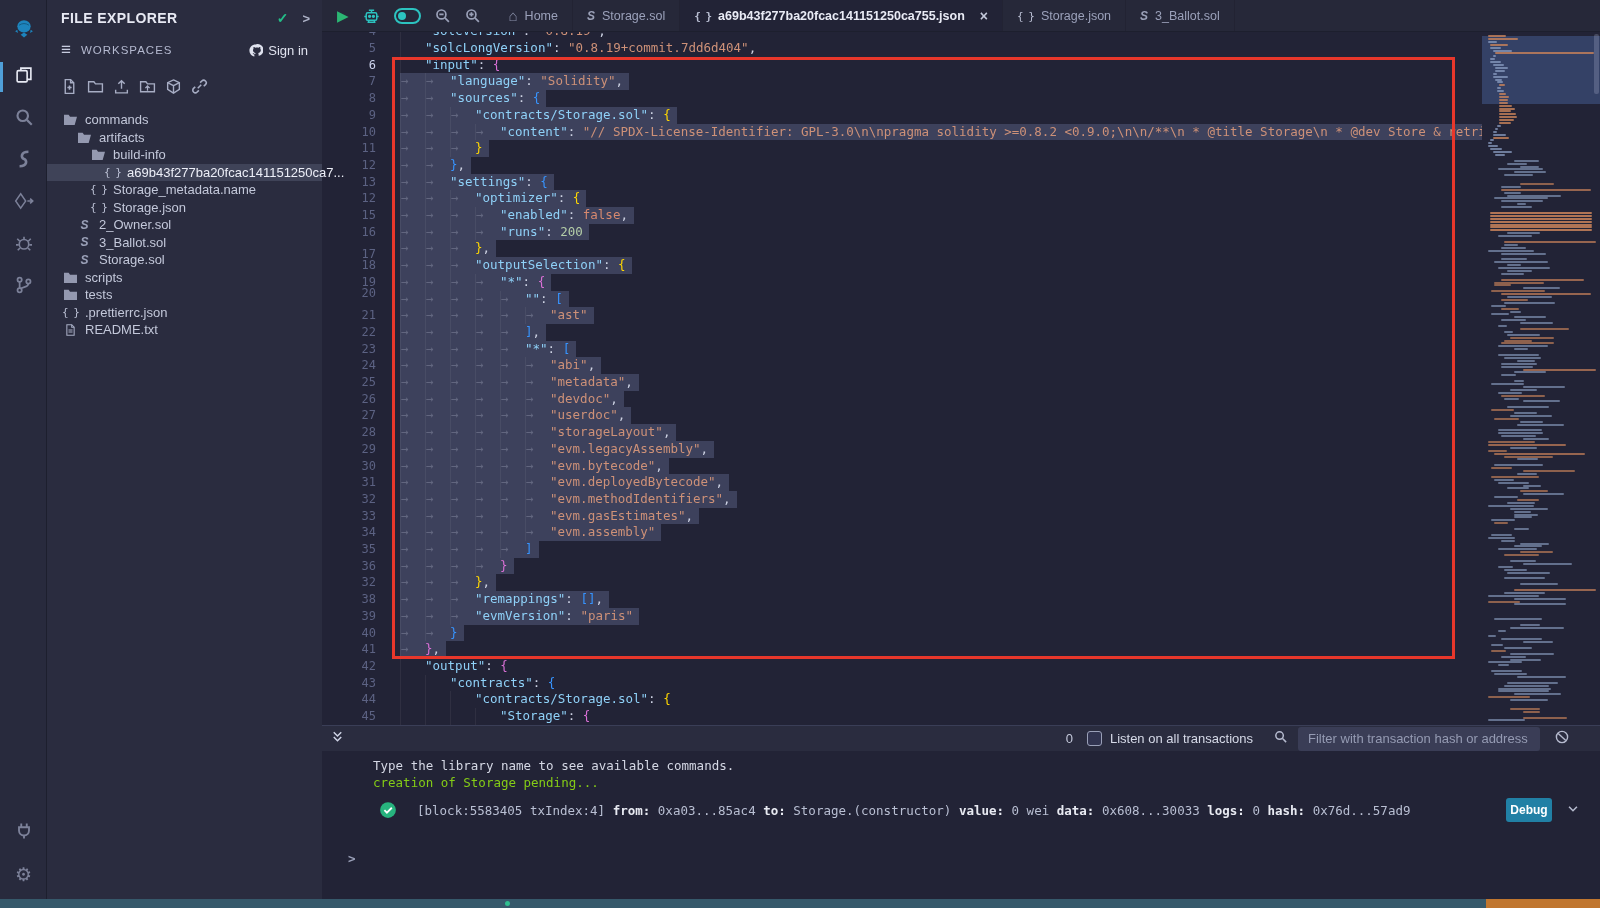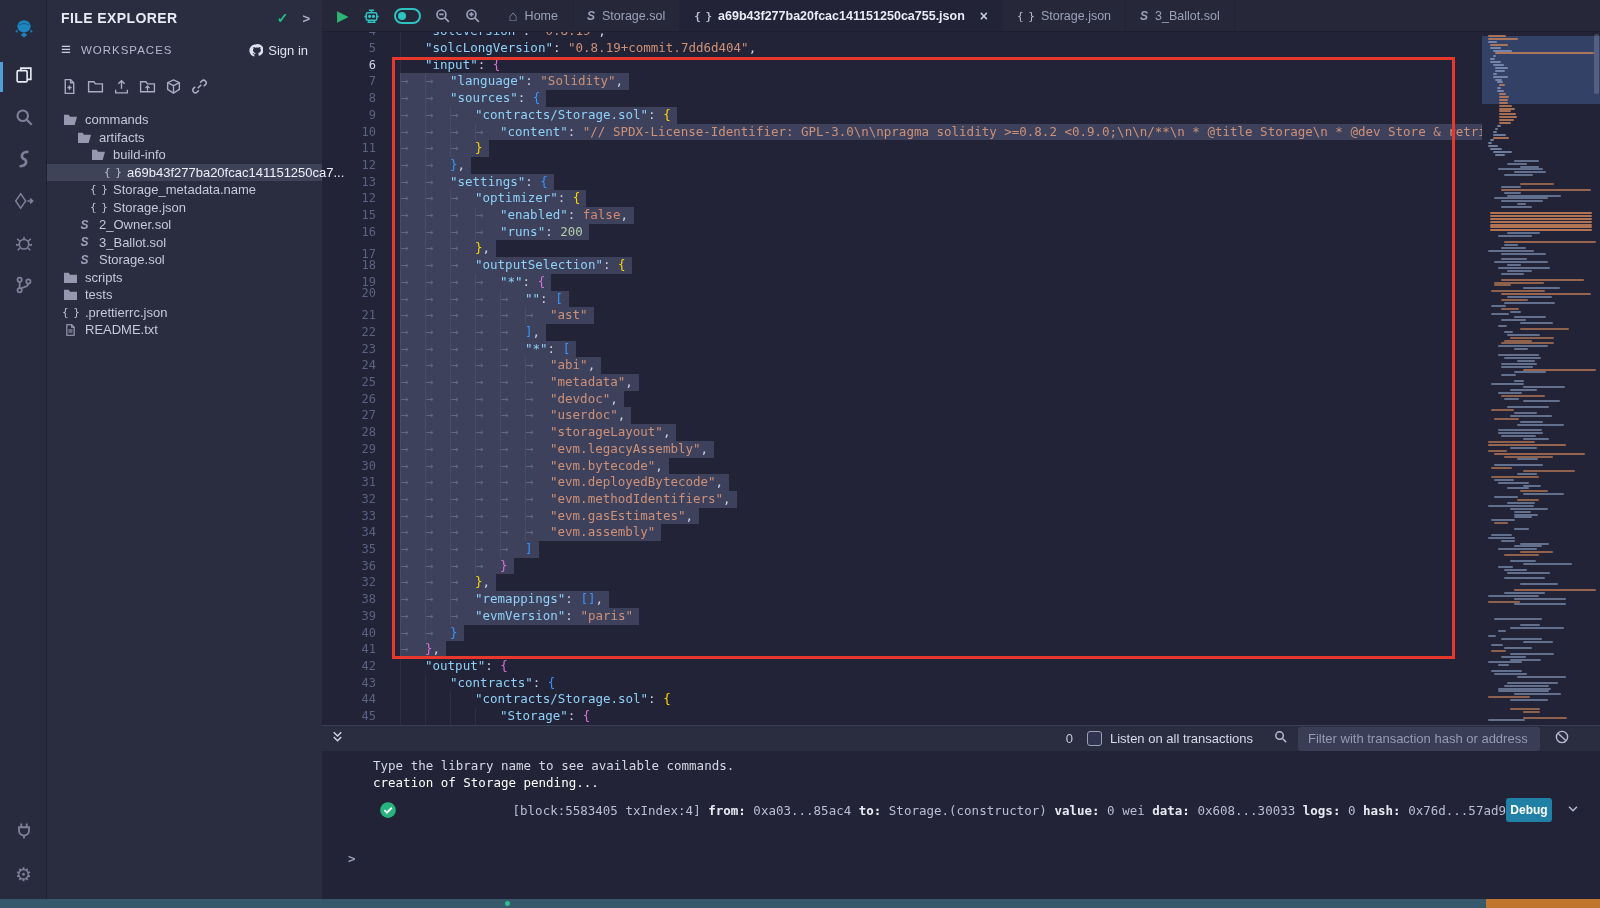--- a/index.html
+++ b/index.html
@@ -78,23 +78,23 @@
   #term-header { position:absolute; left:0; top:725px; right:0; height:26px; background:#2a2c3f; border-top:1px solid #3a3e57; display:flex; align-items:center; padding:0 30px 0 8px; }
   #th-right { margin-left:auto; display:flex; align-items:center; gap:0; }
   #tx-badge { color:#c3c8da; font-size:13px; margin-right:14px; }
   .cbx { width:15px; height:15px; border:1px solid #9aa0b8; border-radius:3px; background:#313450; margin-right:8px; cursor:pointer; }
   #listen-lbl { color:#d6dae8; font-size:13px; margin-right:20px; }
   #th-search { margin-right:10px; color:#b6bbcf; cursor:pointer; }
   #filter-in { width:242px; height:24px; background:#3a3d56; border:none; border-radius:3px; color:#d6dae8; font-size:13px; padding:0 10px; outline:none; margin-right:14px; font-family:"Liberation Sans",sans-serif; }
   #filter-in::placeholder { color:#959bb3; }
   #term-body { position:absolute; left:16px; top:751px; right:0; height:148px; background:#222336; font-family:"DejaVu Sans Mono",monospace; font-size:12.5px; }
   .tline { position:absolute; left:35px; color:#d5d8e5; white-space:pre; }
-  .tline.dim { color:#ffffff; }
+  .tline.dim { color:#84cc16; }
   #txrow { position:absolute; left:41px; top:46px; right:20px; height:26px; display:flex; align-items:center; }
-  #txtext { margin-left:20px; color:#b9bfd3; white-space:pre; flex:1; overflow:hidden;text-align:right; }
+  #txtext { margin-left:20px; color:#b9bfd3; white-space:pre; flex:1; overflow:hidden; }
   #txtext b { color:#e8eaf2; font-weight:bold; }
   #debug-btn { flex:none; width:46px; height:24px; background:#2180a5; color:#fff; border:none; border-radius:3px; font-size:12px; font-weight:bold; cursor:pointer; font-family:"Liberation Sans",sans-serif; }
   #tx-chev { margin-left:14px; color:#b6bbcf; cursor:pointer; }
   #prompt { position:absolute; left:10px; top:100px; color:#9aa0b8; font-weight:bold; }
 
   
   #statusbar { position:absolute; left:0; top:899px; width:1600px; height:9px; background:#36596b; z-index:8; }
   #sb-dot { position:absolute; left:505px; top:2px; width:5px; height:5px; border-radius:50%; background:#2fbf8f; }
   #sb-orange { position:absolute; right:0; top:0; width:114px; height:9px; background:#c0762f; }
 </style>

